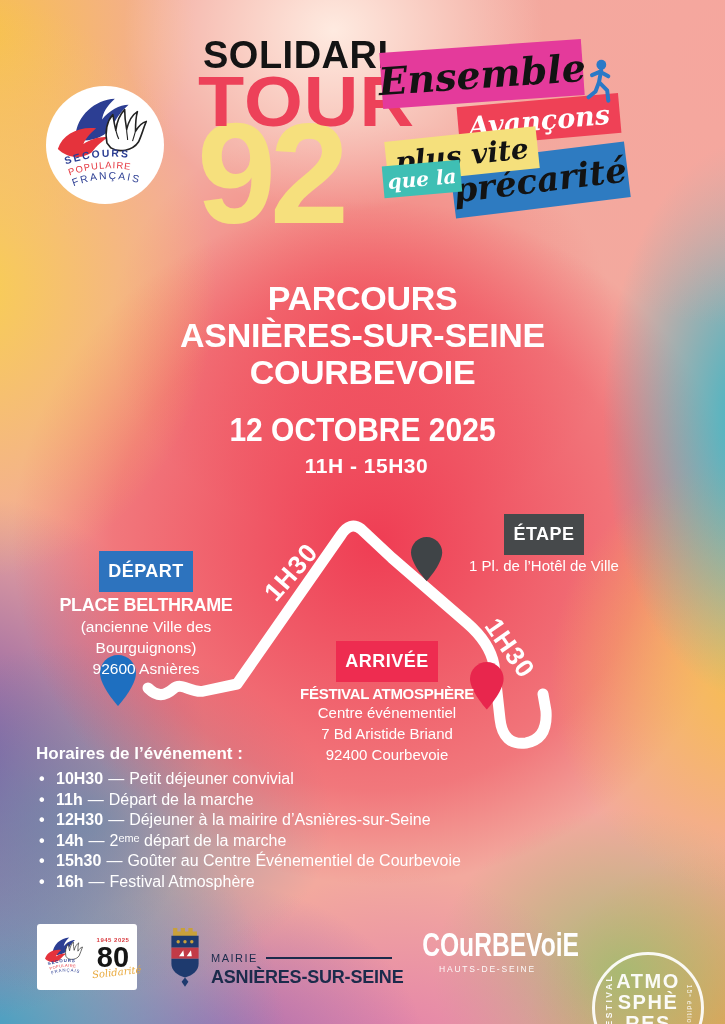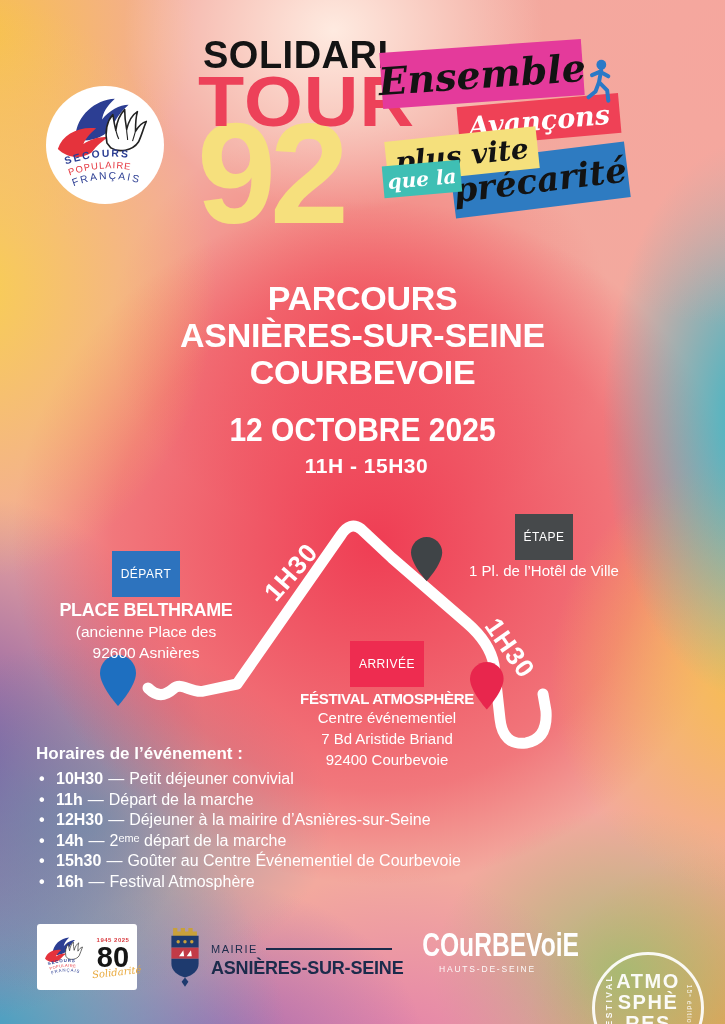--- a/index.html
+++ b/index.html
@@ -44,21 +44,21 @@
   .band-blue .script{font-size:34px;color:#131313;}
   .walker{left:585px;top:56px;width:28px;height:50px;z-index:5;}
   
   .main-title{left:0;top:280px;width:725px;text-align:center;color:#fff;z-index:2;}
   .main-title .line{font-size:34px;line-height:37px;font-weight:800;letter-spacing:-.3px;}
   .h-date{margin-top:22px;font-size:30px;font-weight:800;transform:scaleY(1.08);}
   .h-time{margin-top:7px;font-size:21px;font-weight:800;letter-spacing:.5px;padding-left:8px;}
   
   .route-svg{left:0;top:495px;width:725px;height:280px;z-index:1;}
   .loc{text-align:center;color:#fff;z-index:3;}
-  .loc-tag{display:inline-block;color:#fff;font-weight:400;font-size:12px;padding:16px 9px;letter-spacing:.5px;}
+  .loc-tag{display:inline-block;color:#fff;font-weight:700;font-size:18px;padding:10px 9px;letter-spacing:.5px;}
   .tag-depart{background:#2D73BE;}
   .tag-etape{background:#46494B;}
   .tag-arrivee{background:#EE2C50;}
   .loc-name{font-size:18px;font-weight:800;margin-top:3px;letter-spacing:-.3px;}
   .loc-line{font-size:15.5px;font-weight:500;line-height:21px;}
   .loc-depart{left:35px;top:551px;width:222px;}
   .loc-etape{left:425px;top:514px;width:238px;}
   .loc-etape .loc-name{font-size:17px;}
   .loc-etape .loc-line{font-size:15px;}
   .loc-arrivee{left:268px;top:641px;width:238px;}
@@ -71,21 +71,21 @@
   .sched-item::before{content:"•";position:absolute;left:3px;font-weight:800;}
   .sched-time{font-weight:800;}
   .sched-sep{margin:0 5px;}
   
   .f-spfcard{left:37px;top:924px;width:100px;height:66px;background:#fff;border-radius:3px;display:flex;align-items:center;justify-content:center;gap:2px;z-index:3;}
   .f-spf-svg{width:50px;height:52px;}
   .f-80{width:42px;text-align:center;line-height:1;}
   .f-80-years{font-size:6px;color:#D93A3F;font-weight:700;letter-spacing:.5px;}
   .f-80-num{font-size:29px;font-weight:800;color:#151515;}
   .f-80-script{font-size:10px;font-style:italic;color:#E9A93C;font-family:"DejaVu Serif",serif;margin-top:-4px;transform:rotate(-6deg);}
-  .f-asnieres{left:168px;top:926px;display:flex;align-items:center;gap:9px;z-index:3;}
+  .f-asnieres{left:168px;top:926px;display:flex;align-items:flex-end;gap:9px;z-index:3;}
   .f-crest{width:34px;height:62px;}
   .f-asn-text{padding-top:7px;}
   .f-asn-small{font-size:11px;letter-spacing:1.5px;color:#1B2B4B;font-weight:500;display:flex;align-items:center;gap:8px;}
   .f-asn-rule{display:inline-block;width:126px;height:2px;background:#1B2B4B;}
   .f-asn-big{font-size:18px;font-weight:800;color:#1B2B4B;letter-spacing:-.2px;margin-top:3px;}
   .f-courbevoie{left:405px;top:928px;width:165px;text-align:center;color:#fff;z-index:3;}
   .f-courb-name{font-size:30px;font-weight:800;display:inline-block;transform:scale(.82,1.1);letter-spacing:0;line-height:1.1;}
   .f-courb-sub{font-size:8.5px;font-weight:400;letter-spacing:1.8px;margin-top:3px;opacity:.95;}
   .f-atmos{left:592px;top:952px;width:106px;height:106px;border:3px solid rgba(255,255,255,.92);border-radius:50%;color:#fff;z-index:3;}
   .f-atmos-lines{position:absolute;left:0;right:0;top:16px;text-align:center;font-weight:800;}
@@ -158,21 +158,22 @@
       <path d="M12 0 C5.4 0 0 5.4 0 12 C0 20.9 12 34 12 34 C12 34 24 20.9 24 12 C24 5.4 18.6 0 12 0 Z" fill="#3F4447"></path>
     </g>
     <g transform="translate(470,167) scale(1.4)">
       <path d="M12 0 C5.4 0 0 5.4 0 12 C0 20.9 12 34 12 34 C12 34 24 20.9 24 12 C24 5.4 18.6 0 12 0 Z" fill="#E8264D"></path>
     </g>
   </svg>
 
   <div class="abs loc loc-depart">
     <span class="loc-tag tag-depart">DÉPART</span>
     <div class="loc-name">PLACE BELTHRAME</div>
-    <div class="loc-line">(ancienne Place des</div>
+    <div class="loc-line">(ancienne Ville des</div>
+    <div class="loc-line">Bourguignons)</div>
     <div class="loc-line">92600 Asnières</div>
   </div>
 
   <div class="abs loc loc-etape">
     <span class="loc-tag tag-etape">ÉTAPE</span>
     <div class="loc-line">1 Pl. de l’Hotêl de Ville</div>
   </div>
 
   <div class="abs loc loc-arrivee">
     <span class="loc-tag tag-arrivee">ARRIVÉE</span>

